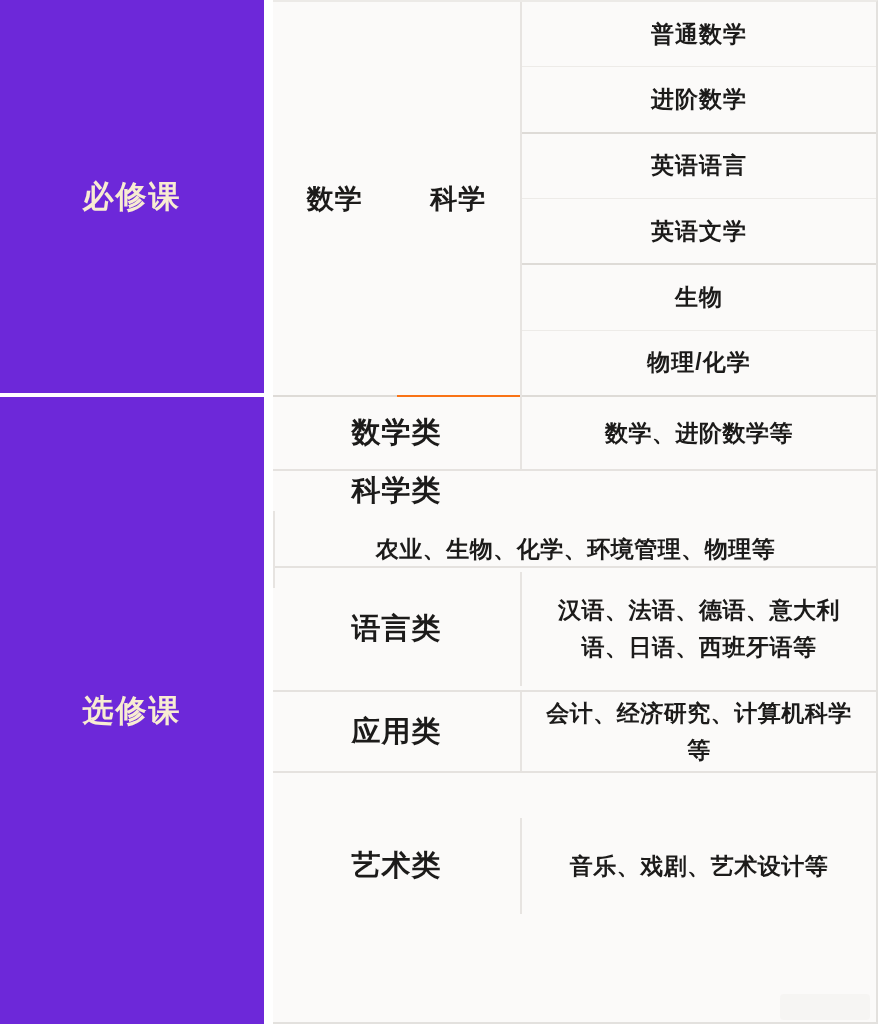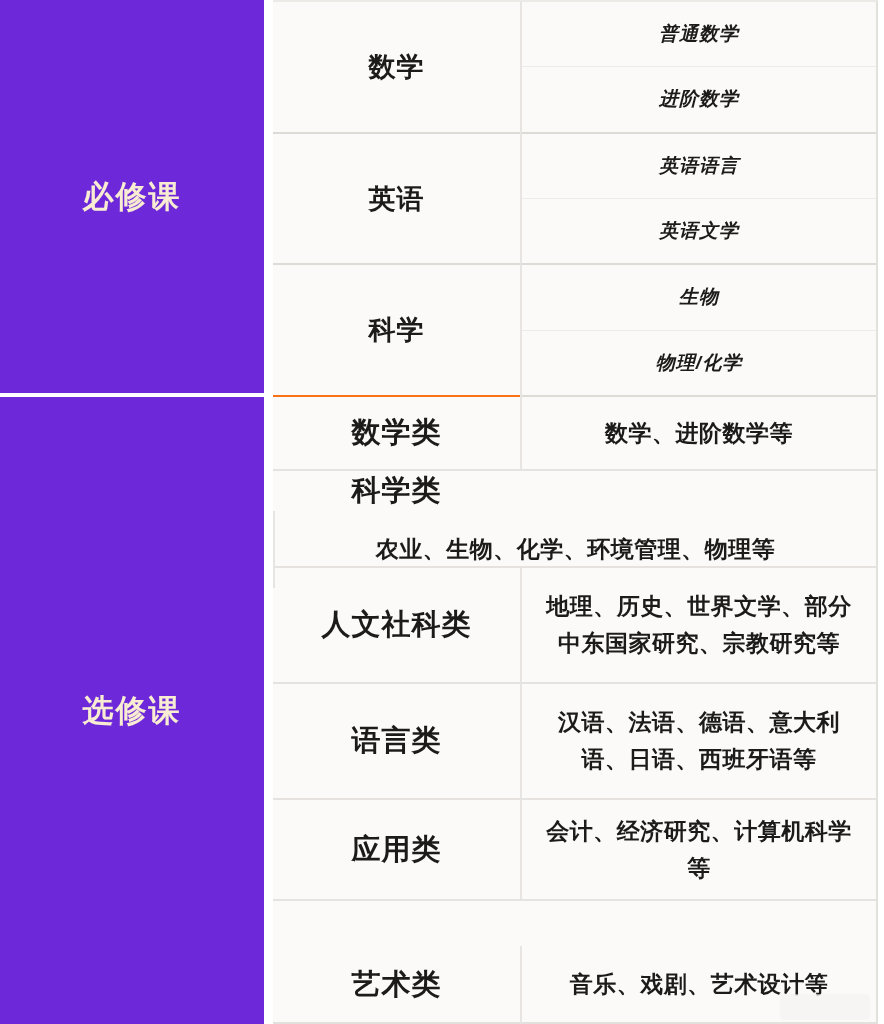--- a/index.html
+++ b/index.html
@@ -23,32 +23,32 @@
   .table{
     position:absolute;left:273px;top:0;width:605px;height:1024px;
     background:#fbfaf9;
     border-top:2px solid #eceae7;
     border-right:2px solid #e3e1de;
     border-bottom:2px solid #e3e1de;
     box-sizing:border-box;
     color:#1c1b1a;
   }
   .section-required{position:absolute;left:0;top:0;width:100%;height:395px;display:flex;}
-  .req-categories{width:247px;display:flex;flex-direction:column;}
+  .req-categories{width:247px;display:flex;flex-direction:row;}
   .req-category{
     flex:1;display:flex;align-items:center;justify-content:center;
     font-size:27px;font-weight:700;letter-spacing:1px;
     border-bottom:2px solid #dedbd7;box-sizing:border-box;
   }
   .req-category:last-child{border-bottom:2px solid #f97316;}
   .req-items{flex:1;display:flex;flex-direction:column;border-left:2px solid #e7e4e1;}
   .req-item{
     flex:1;display:flex;align-items:center;justify-content:center;
-    font-size:19px;font-weight:600;letter-spacing:1px;
-    border-bottom:1px solid #edebe8;box-sizing:border-box;font-style:italic;
+    font-size:23px;font-weight:600;letter-spacing:1px;
+    border-bottom:1px solid #edebe8;box-sizing:border-box;
   }
   .req-item:nth-child(even){border-bottom:2px solid #dedbd7;}
   .section-elective{position:absolute;left:0;top:395px;width:100%;bottom:0;display:flex;flex-direction:column;}
   .elec-row{display:flex;border-bottom:2px solid #e5e2df;box-sizing:border-box;}
   .elec-row:last-child{border-bottom:none;margin-top:45px;}
   .elec-category{
     width:247px;display:flex;align-items:center;justify-content:center;
     font-size:29px;font-weight:700;letter-spacing:1px;box-sizing:border-box;
   }
   .elec-value{
@@ -74,50 +74,45 @@
     <span>选修课</span>
   </div>
 </div>
 
 <div class="gutter"></div>
 
 <div class="table">
   <div class="section-required">
     <div class="req-categories">
         <div class="req-category">数学</div>
-        <div class="req-category">英语</div>
         <div class="req-category">科学</div>
       </div>
     <div class="req-items">
         <div class="req-item">普通数学</div>
         <div class="req-item">进阶数学</div>
         <div class="req-item">英语语言</div>
         <div class="req-item">英语文学</div>
         <div class="req-item">生物</div>
         <div class="req-item">物理/化学</div>
       </div>
   </div>
   <div class="section-elective">
       <div class="elec-row" style="height: 74px;">
         <div class="elec-category">数学类</div>
         <div class="elec-value">数学、进阶数学等</div>
       </div>
       <div class="elec-row" style="height: 97px; flex-direction: column;">
         <div class="elec-category">科学类</div>
         <div class="elec-value">农业、生物、化学、环境管理、物理等</div>
       </div>
-      <div class="elec-row" style="height: 135px;">
-        <div class="elec-category">人文社科类</div>
-        <div class="elec-value">地理、历史、世界文学、部分中东国家研究、宗教研究等</div>
-      </div>
       <div class="elec-row" style="height: 124px; align-items: center;">
         <div class="elec-category">语言类</div>
         <div class="elec-value">汉语、法语、德语、意大利语、日语、西班牙语等</div>
       </div>
-      <div class="elec-row" style="height: 101px;">
+      <div class="elec-row" style="height: 81px;">
         <div class="elec-category">应用类</div>
         <div class="elec-value">会计、经济研究、计算机科学等</div>
       </div>
       <div class="elec-row" style="height: 96px;">
         <div class="elec-category">艺术类</div>
         <div class="elec-value">音乐、戏剧、艺术设计等</div>
       </div>
     </div>
   <div class="watermark"></div>
 </div>

